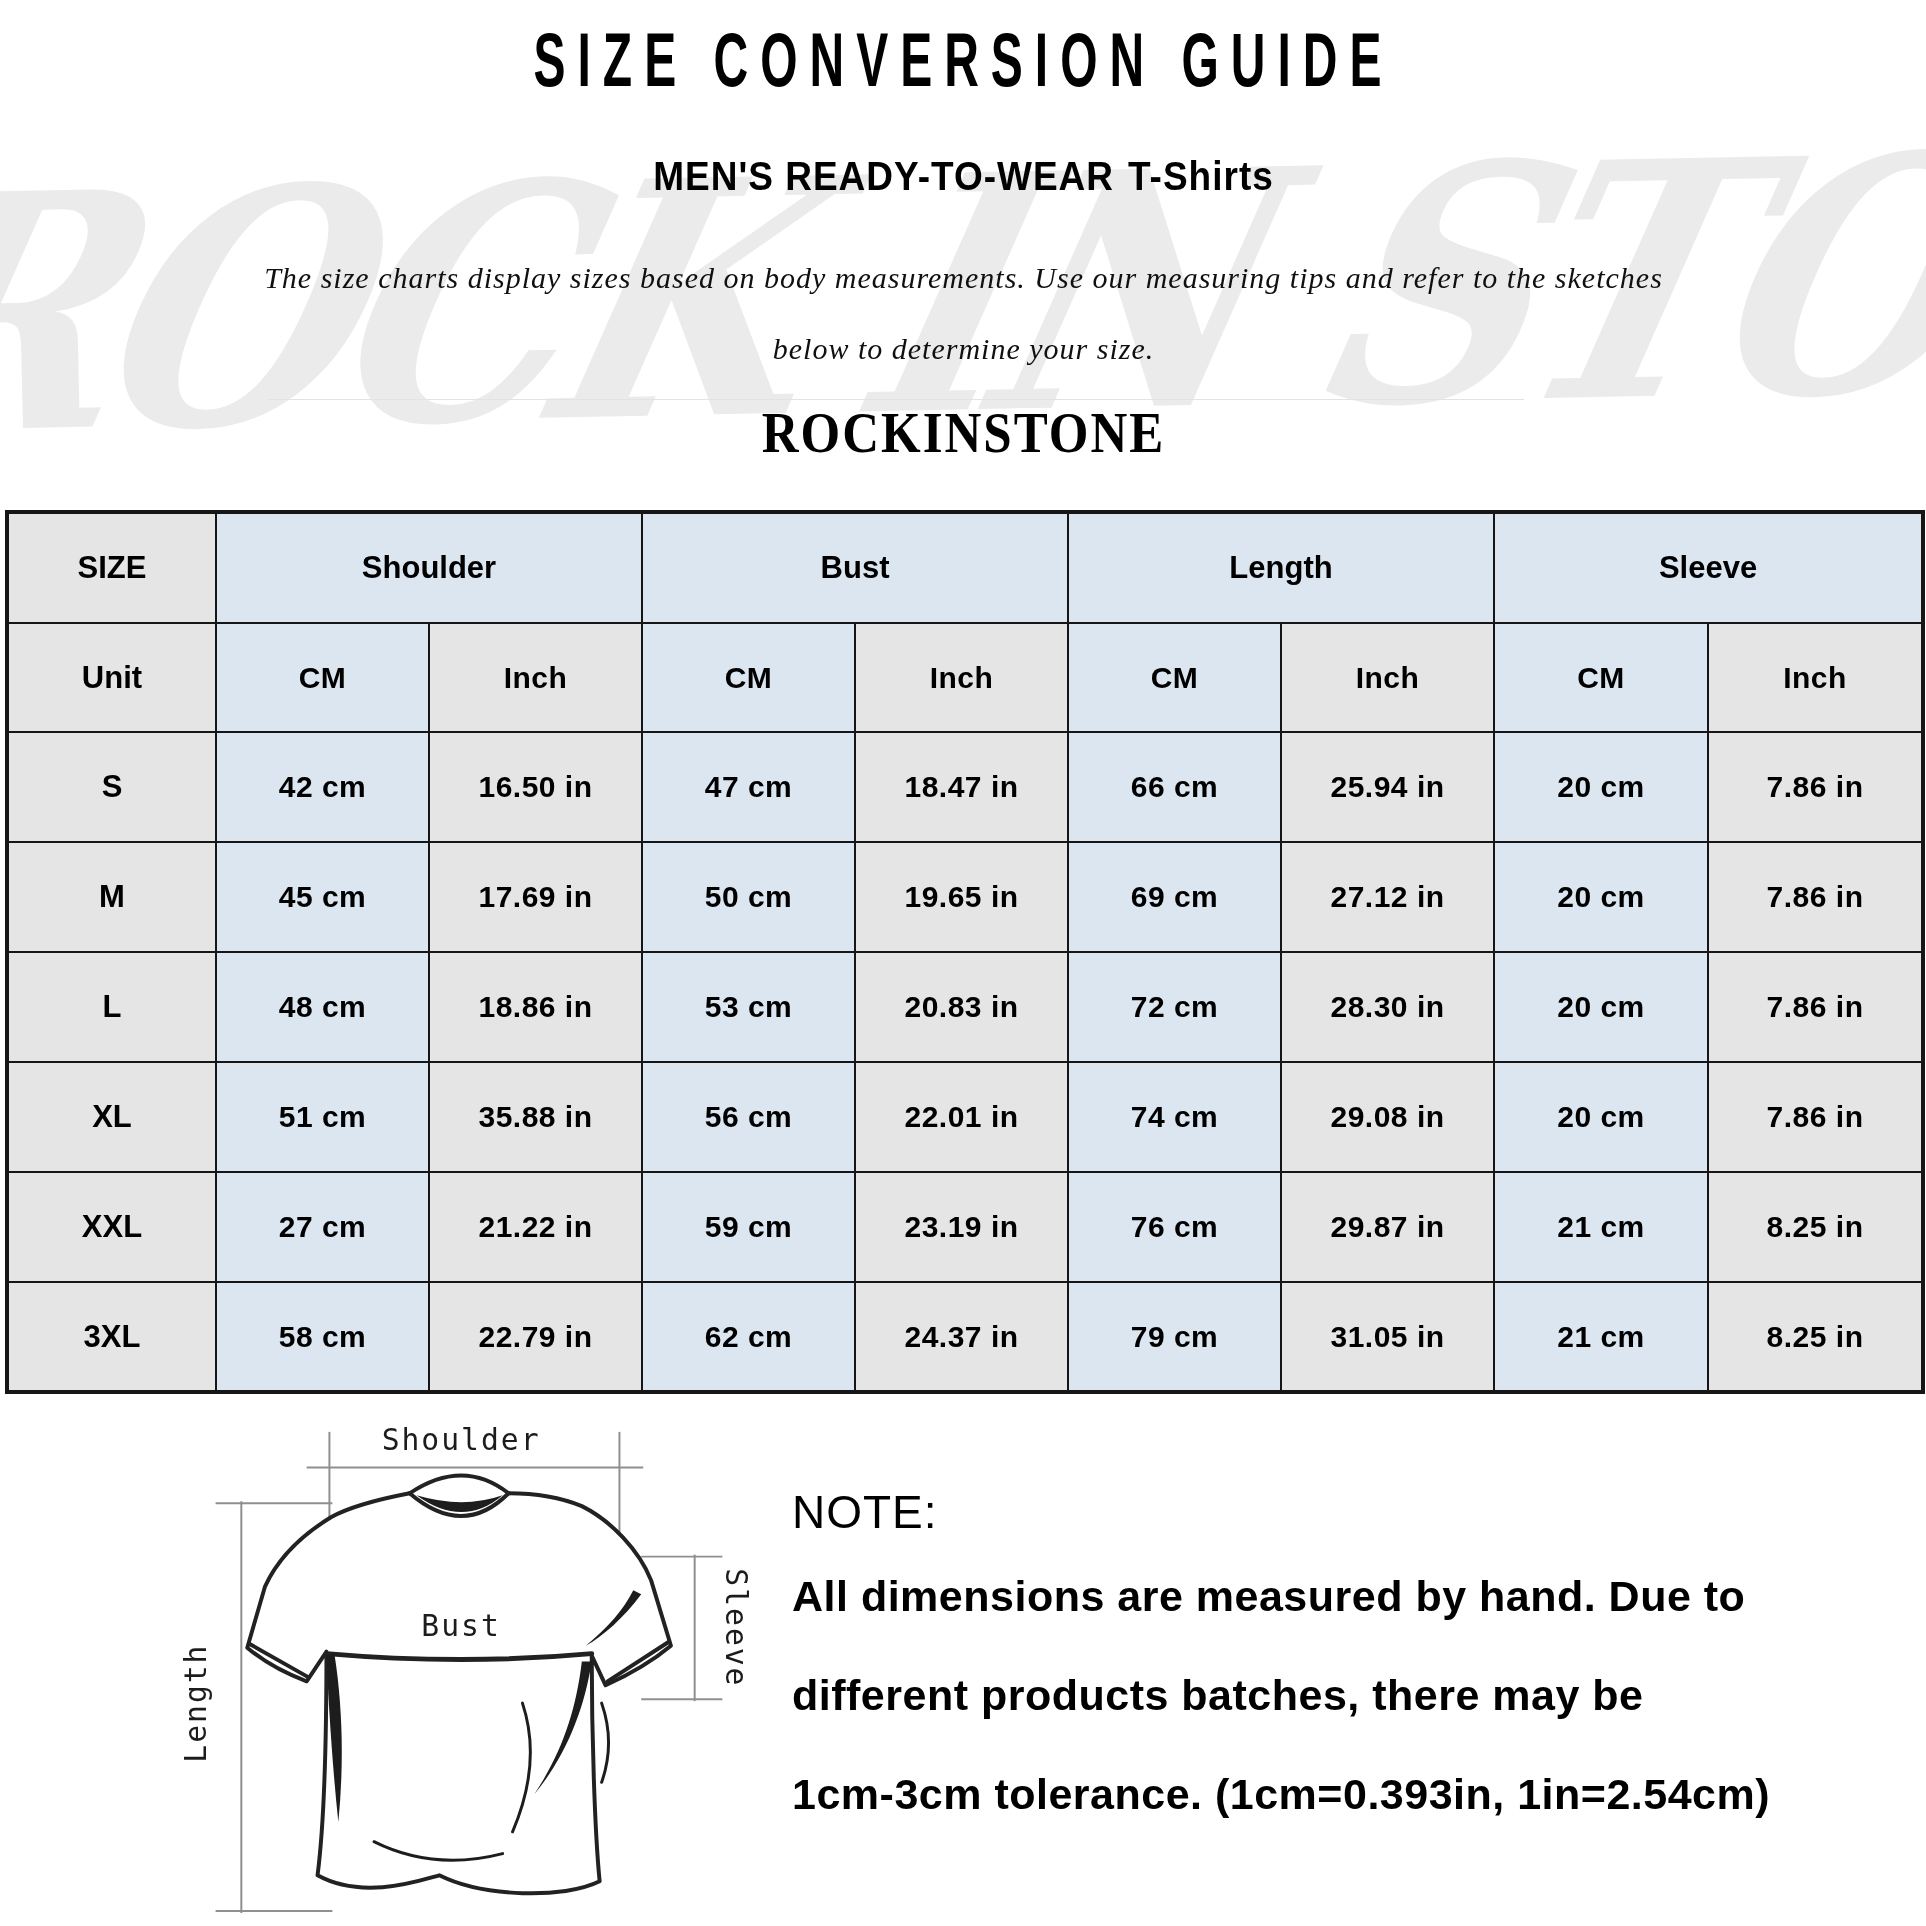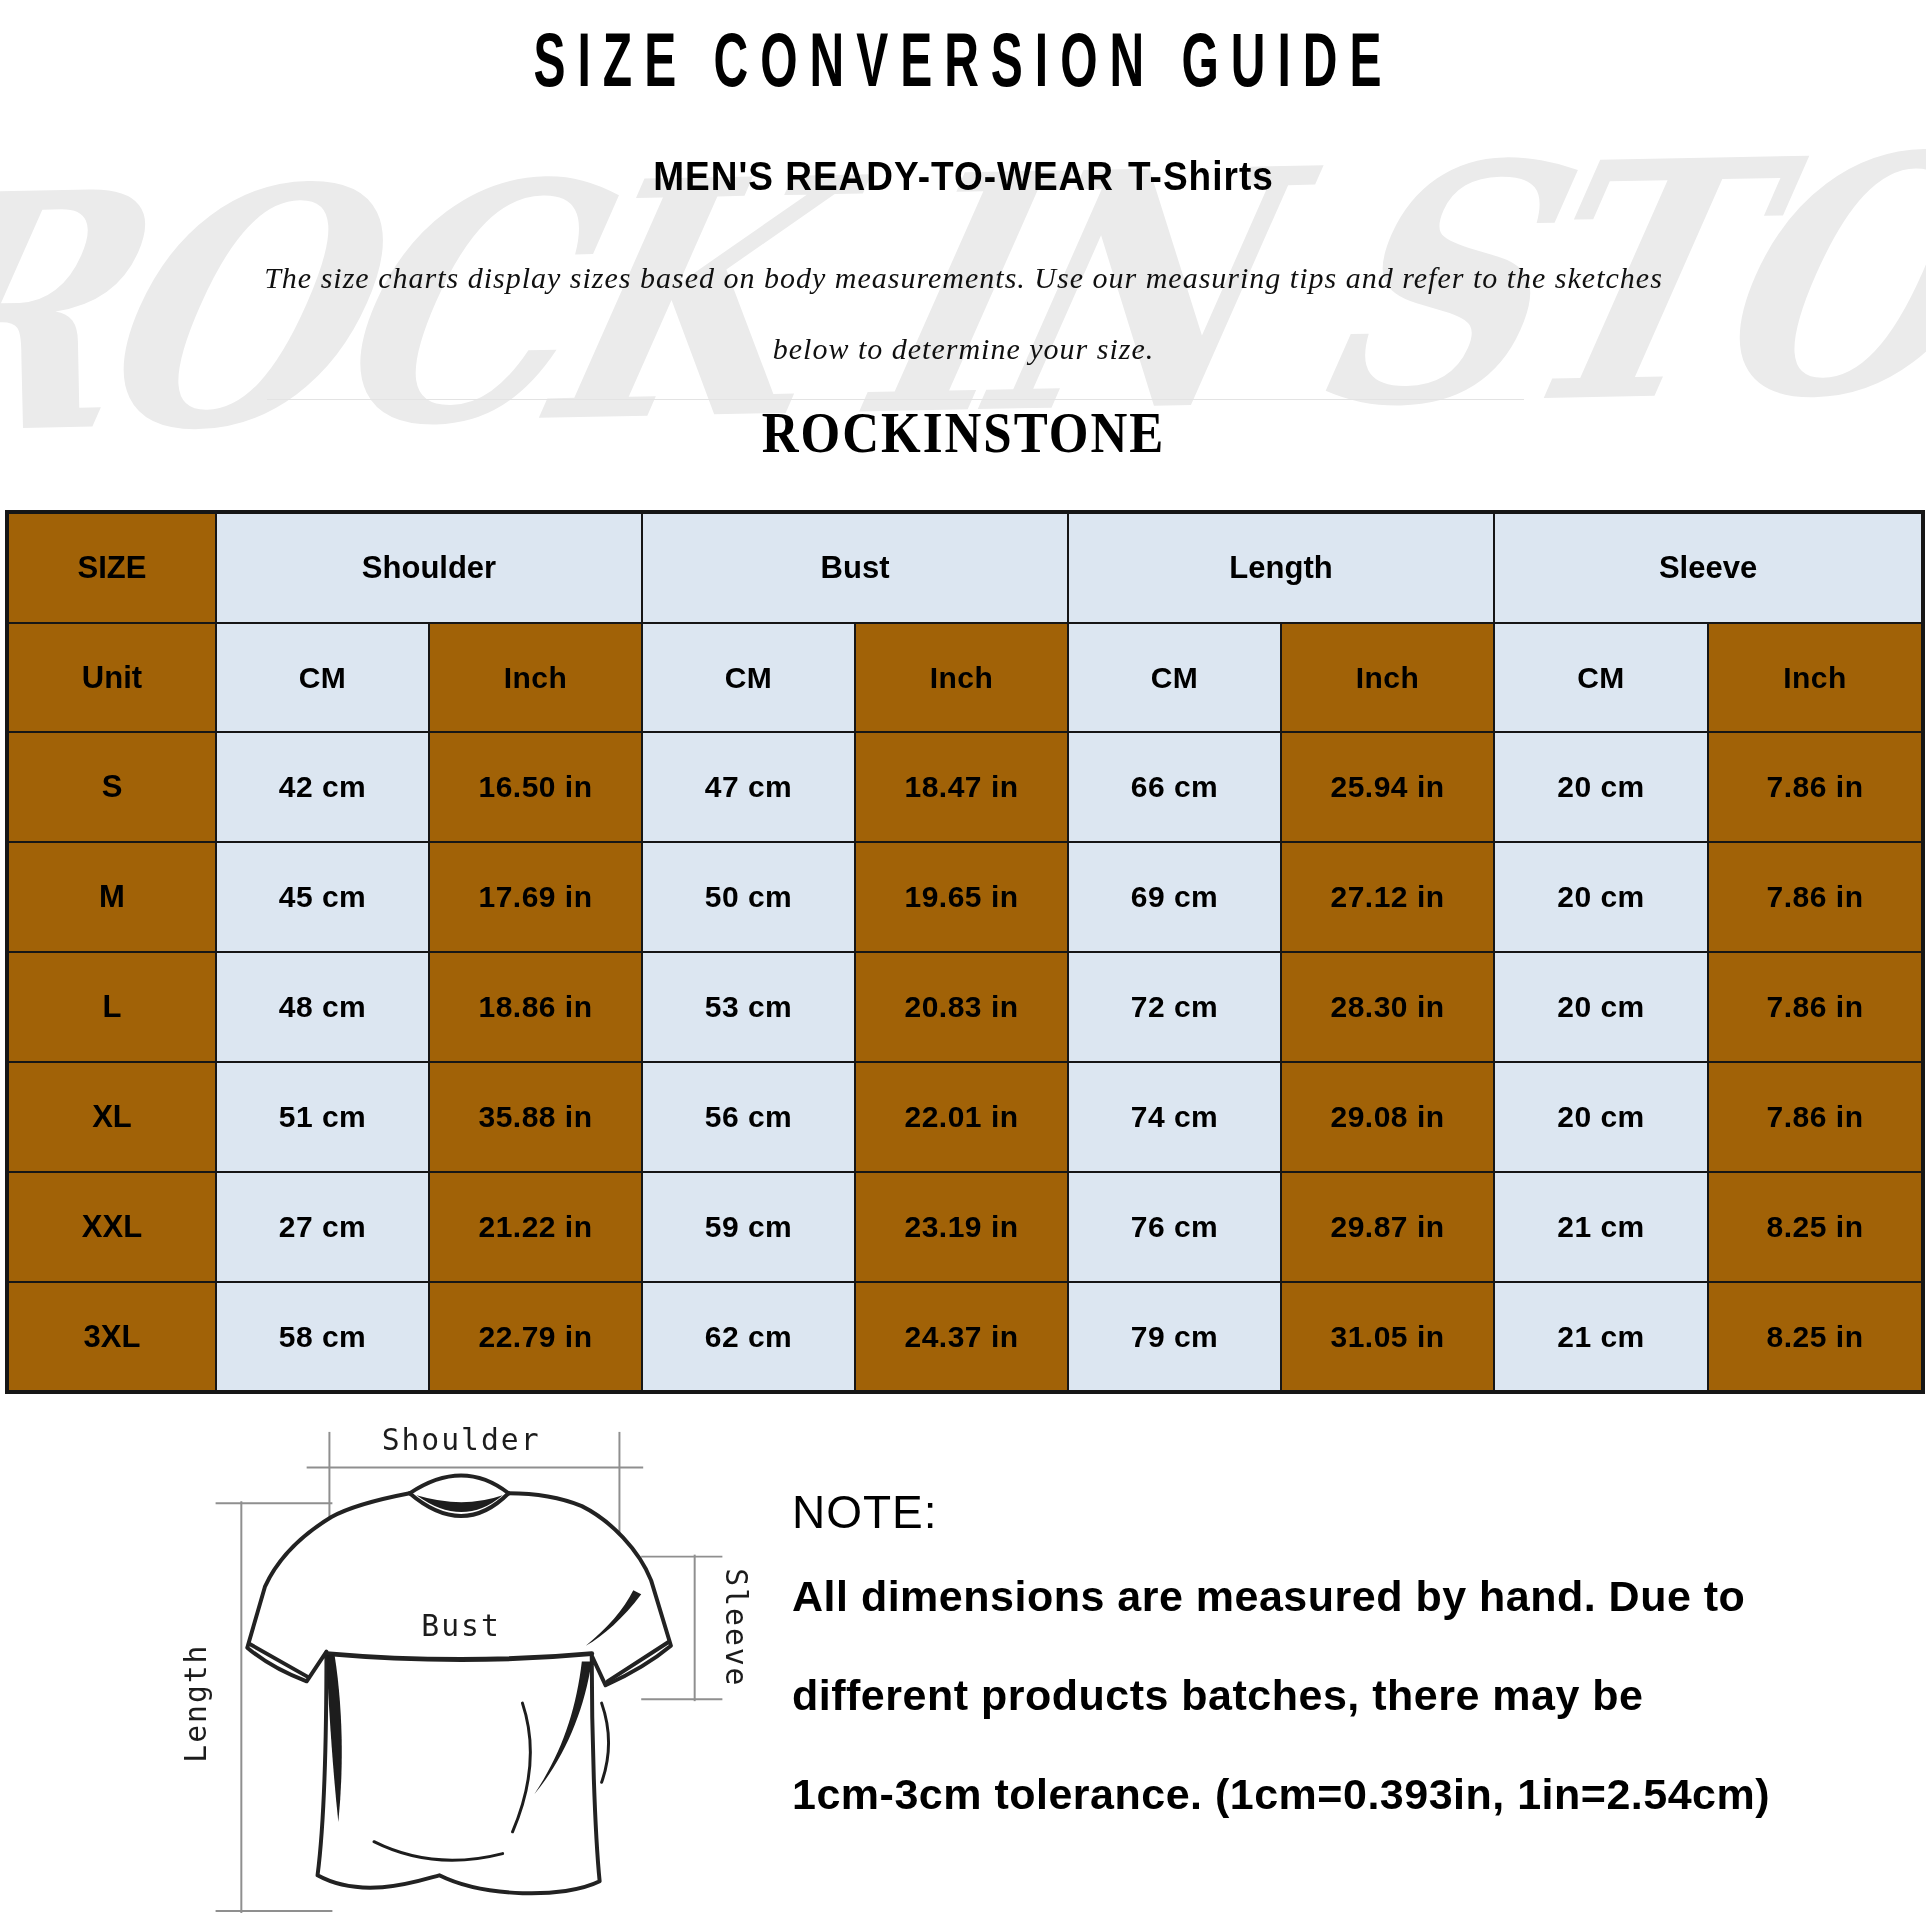--- a/index.html
+++ b/index.html
@@ -36,21 +36,21 @@
     line-height:71px;color:#101010;letter-spacing:1px;
   }
   .brand-wrap{position:absolute;top:404px;left:0;width:100%;text-align:center;z-index:2;}
   .brand{
     font-family:"Liberation Serif",serif;font-size:51px;font-weight:600;
     letter-spacing:2px;display:inline-block;transform:scaleY(1.12);
   }
   
   table.size-table{
     position:absolute;top:510px;left:5px;width:1915px;height:883px;z-index:2;
-    border-collapse:collapse;table-layout:fixed;background:#a16207;
+    border-collapse:collapse;table-layout:fixed;background:#e5e5e5;
     border:4px solid #161616;
   }
   table.size-table td,table.size-table th{
     border:2px solid #161616;text-align:center;vertical-align:middle;
     font-weight:bold;color:#000;padding:0;
   }
   th.group{font-size:31px;}
   td.sizecol,th.sizecol{font-size:31px;}
   td.val{font-size:30px;letter-spacing:0.5px;}
   .blue{background:#dce6f1;}

